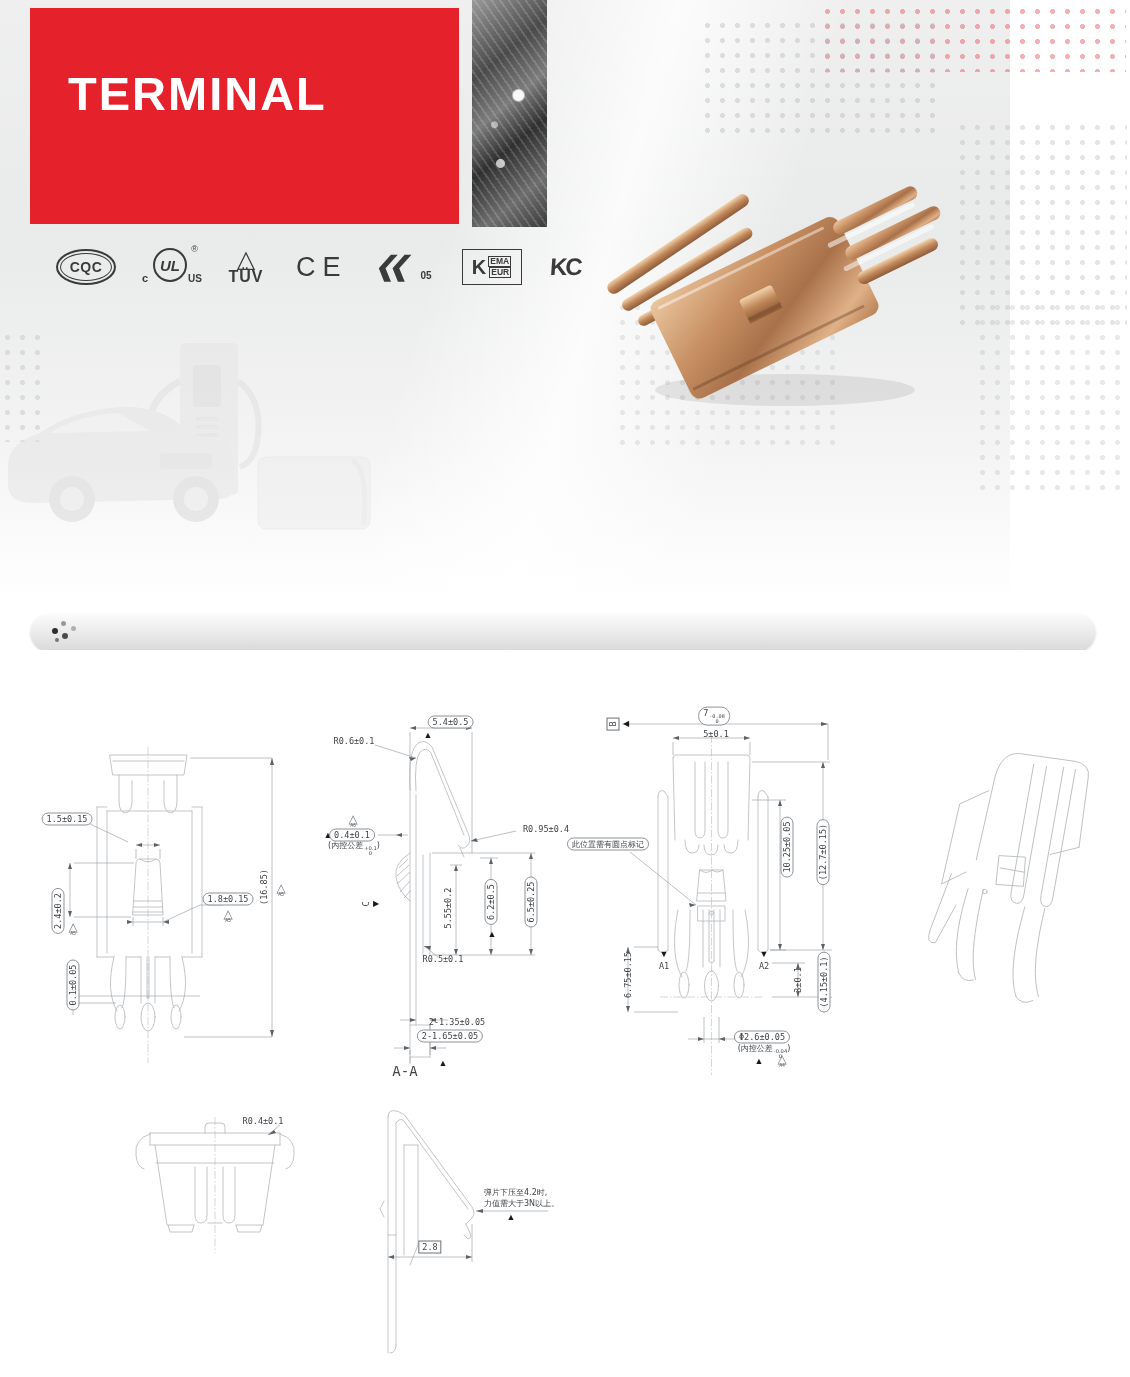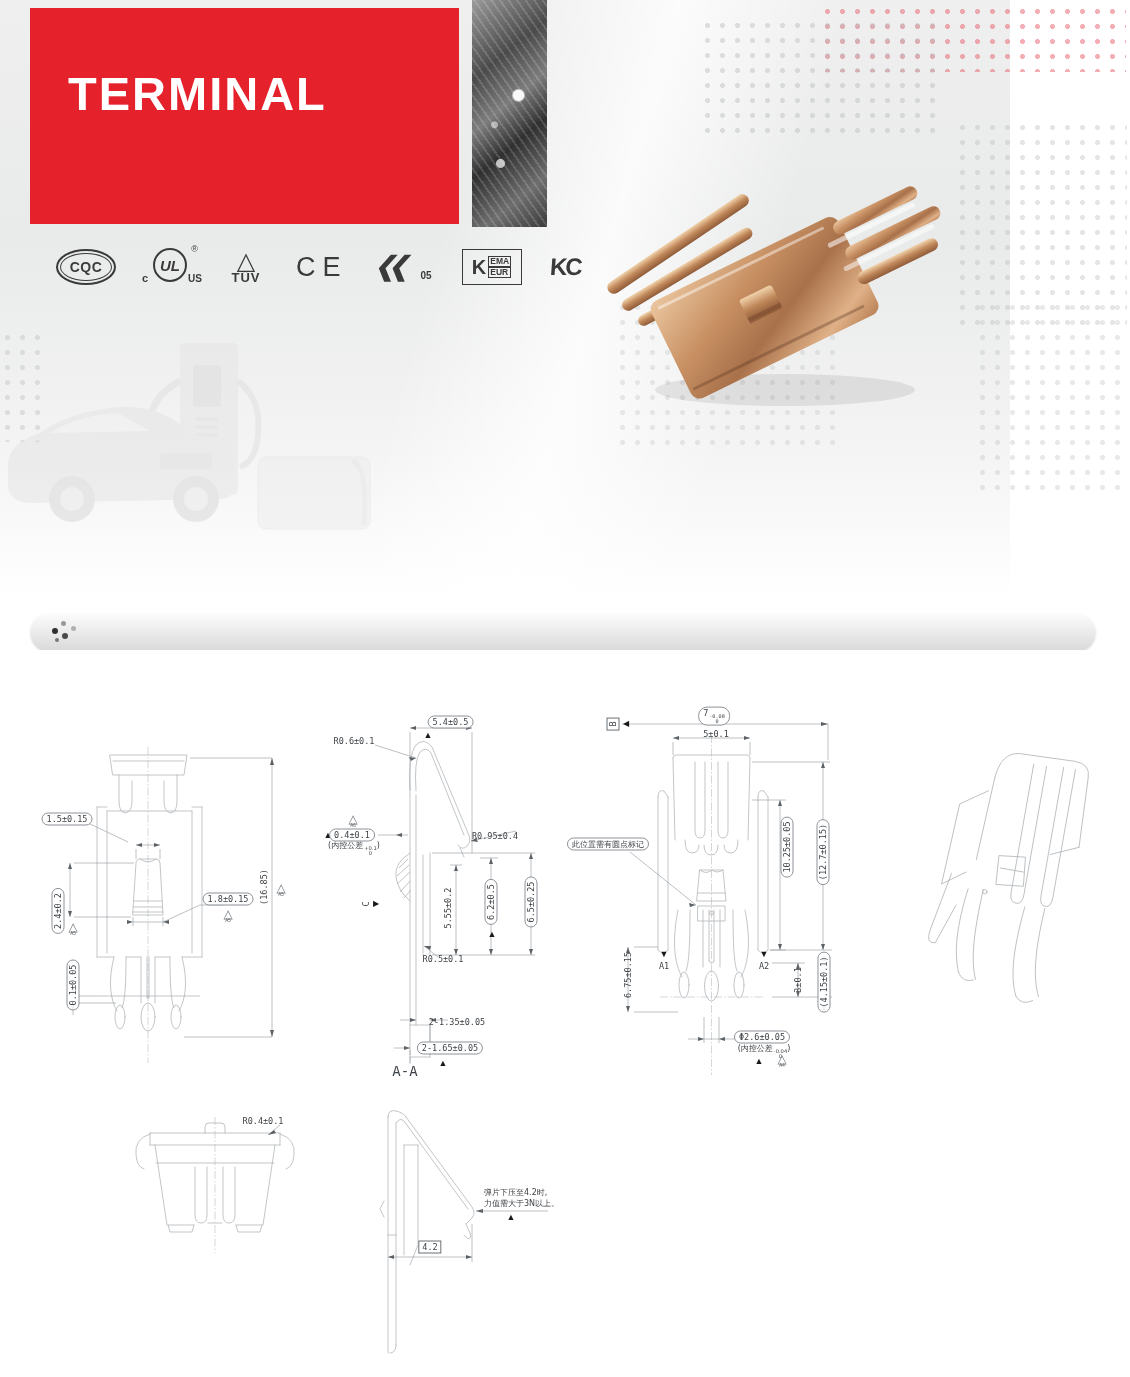--- a/index.html
+++ b/index.html
@@ -34,28 +34,28 @@
        font-weight:700;font-size:14px;letter-spacing:.5px;}
   .cqc::before{content:"";position:absolute;inset:2px;border:1.3px solid #3a3a3a;border-radius:50%;}
   .ul{position:relative;width:52px;height:42px;}
   .ul .circ{position:absolute;left:9px;top:2px;width:30px;height:30px;border:2.4px solid #3a3a3a;border-radius:50%;
             display:flex;align-items:center;justify-content:center;font-weight:700;font-style:italic;font-size:15px;}
   .ul .c{position:absolute;left:-2px;bottom:4px;font-size:11px;font-weight:700;}
   .ul .us{position:absolute;right:-6px;bottom:4px;font-size:10px;font-weight:700;}
   .ul .r{position:absolute;right:-2px;top:-2px;font-size:9px;}
   .tuv{flex-direction:column;line-height:1;width:44px;}
   .tuv .tri{font-size:24px;line-height:20px;color:#3a3a3a;}
-  .tuv .txt{font-weight:700;font-size:13px;letter-spacing:1px;}
+  .tuv .txt{font-weight:700;font-size:16px;letter-spacing:1px;}
   .ce{font-size:27px;font-weight:500;letter-spacing:7px;font-family:"Liberation Sans",sans-serif;}
   .emc{position:relative;width:58px;height:36px;}
   .emc .chv{position:absolute;left:0;top:2px;font-size:26px;font-weight:700;transform:skewX(-14deg);letter-spacing:-8px;}
   .emc .n05{position:absolute;right:2px;bottom:4px;font-size:10px;font-weight:700;}
   .kema{width:58px;height:34px;border:1.6px solid #3a3a3a;display:flex;align-items:center;justify-content:center;gap:2px;}
   .kema .k{font-size:20px;font-weight:700;}
-  .kema .col{display:flex;flex-direction:column;font-size:8.5px;font-weight:700;line-height:9px;}
+  .kema .col{display:flex;flex-direction:column;font-size:8.5px;font-weight:700;line-height:9px;align-items:flex-end;}
   .kema .col i{font-style:normal;border:1px solid #3a3a3a;padding:0 1px;}
   .kc{font-size:24px;font-weight:700;letter-spacing:-2px;transform:skewX(-4deg);}
   
   .section-bar{position:absolute;left:30px;top:612px;width:1066px;height:40px;border-radius:20px;
      background:linear-gradient(180deg,#fdfdfd 0%,#ededed 45%,#d8d8d8 100%);
      box-shadow:0 1px 2px rgba(0,0,0,.12), inset 0 1px 0 #fff;
      display:flex;align-items:center;}
   .dots-icon{position:relative;width:26px;height:22px;margin-left:22px;}
   .dots-icon i{position:absolute;border-radius:50%;}
   .section-title{margin-left:10px;font-weight:700;font-size:17.5px;color:#3b3b3b;letter-spacing:.4px;}
@@ -338,40 +338,40 @@
       </span>
     <span class="dim v" style="left:264px;top:237px;"><span>(16.85)</span></span>
     <span class="flag" style="left:281px;top:240px;">
         <i class="tri">△</i>
         <i class="fl">A5</i>
       </span>
 
     <span class="dim" style="left:430px;top:72px;padding-left:41px;"><span class="bub">5.4±0.5</span></span>
     <span class="mark" style="left:428px;top:85px;">▲</span>
     <span class="dim" style="left:354px;top:91px;"><span>R0.6±0.1</span></span>
-    <span class="dim" style="left:495px;top:179px;margin-top:7px;"><span>R0.95±0.4</span></span>
+    <span class="dim" style="left:546px;top:179px;"><span>R0.95±0.4</span></span>
     <span class="flag" style="left:353px;top:171px;">
         <i class="tri">△</i>
         <i class="fl">A6</i>
       </span>
     <span class="mark" style="left:328px;top:185px;">▲</span>
     <span class="dim" style="left:352px;top:185px;"><span class="bub">0.4±0.1</span></span>
     <span class="dim zh" style="left:354px;top:198px;"><span>(内控公差</span><span class="ts">
           <i>+0.1</i>
           <i>0</i>
         </span><span>)</span></span>
     <span class="dim v" style="left:366px;top:254px;"><span>C</span></span>
     <span class="mark" style="left:376px;top:254px;font-size:8px;">▶</span>
     <span class="dim v" style="left:448px;top:258px;"><span>5.55±0.2</span></span>
     <span class="dim v" style="left:491px;top:252px;"><span class="bub">6.2±0.5</span></span>
     <span class="mark" style="left:492px;top:284px;">▲</span>
     <span class="dim v" style="left:531px;top:252px;"><span class="bub">6.5±0.25</span></span>
     <span class="dim" style="left:443px;top:309px;"><span>R0.5±0.1</span></span>
     <span class="dim" style="left:445px;top:372px;padding-left:24px;"><span>2-1.35±0.05</span></span>
-    <span class="dim" style="left:450px;top:398px;"><span class="bub">2-1.65±0.05</span></span>
+    <span class="dim" style="left:450px;top:386px;"><span class="bub">2-1.65±0.05</span></span>
     <span class="mark" style="left:443px;top:413px;">▲</span>
     <span class="dim viewlabel" style="left:405px;top:421px;"><span>A-A</span></span>
 
     <span class="dim" style="left:613px;top:74px;transform:translate(-50%,-50%) rotate(-90deg);"><span class="boxed">B</span></span>
     <span class="mark" style="left:626px;top:74px;font-size:8px;">◀</span>
     <span class="dim" style="left:714px;top:66px;"><span class="bub"><span>7</span><span class="ts">
             <i>-0.08</i>
             <i>0</i>
           </span></span></span>
     <span class="dim" style="left:716px;top:84px;"><span>5±0.1</span></span>
@@ -394,16 +394,16 @@
     <span class="flag" style="left:782px;top:411px;">
         <i class="tri">△</i>
         <i class="fl">A4</i>
       </span>
 
     <span class="dim" style="left:263px;top:471px;"><span>R0.4±0.1</span></span>
 
     <span class="dim zh note-l" style="left:484px;top:542px;"><span>弹片下压至4.2时,</span></span>
     <span class="dim zh note-l" style="left:484px;top:553px;"><span>力值需大于3N以上。</span></span>
     <span class="mark" style="left:511px;top:567px;">▲</span>
-    <span class="dim" style="left:430px;top:597px;"><span class="boxed">4.2</span></span>
+    <span class="dim" style="left:430px;top:597px;"><span class="boxed">2.8</span></span>
 
   </div>
 </div>
 
 </body></html>

